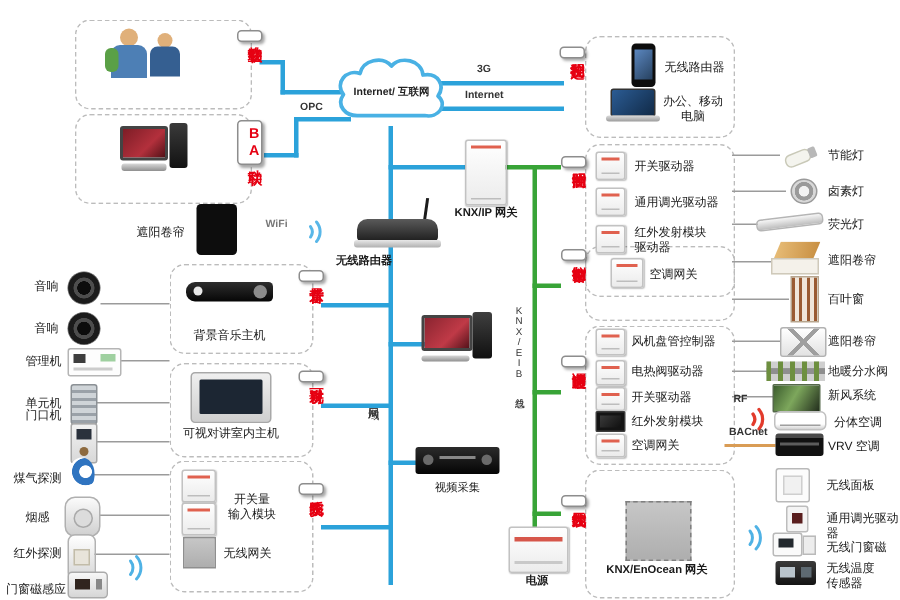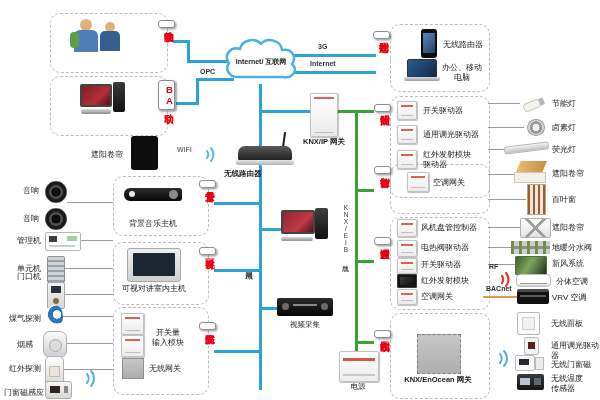--- a/index.html
+++ b/index.html
@@ -158,21 +158,21 @@
     <span style="position:absolute;left:5px;top:5px;width:7px;height:7px;border-radius:50%;background:#6a6a6a"></span>
     <span style="position:absolute;right:5px;top:5px;width:7px;height:7px;border-radius:50%;background:#6a6a6a"></span>
     <span style="position:absolute;left:16px;top:6px;width:24px;height:2px;background:#888"></span>
   </div>
   <div class="t tc" style="left:285px;top:320px;width:40px;font-weight:normal;font-size:7.5px">视频采集</div>
 
   <div class="ic" style="left:339px;top:351px;width:38px;height:29px;background:linear-gradient(#ffffff,#ececec);border:1px solid #c2c2c2;border-radius:2px;box-shadow:.5px .5px 1px rgba(0,0,0,.25)">
     <span style="position:absolute;left:3px;right:3px;top:6px;height:3px;background:#d6564a"></span>
     <span style="position:absolute;left:3px;right:3px;bottom:5px;height:2px;background:#c9c9c9"></span>
   </div>
-  <div class="t tc" style="left:343px;top:382px;width:30px;font-weight:normal;font-size:7.5px">电源</div>
+  <div class="t tc" style="left:343px;top:382px;width:30px;font-weight:bold;font-size:7.5px">电源</div>
 
   <div class="spk" style="left:45px;top:181px;width:22px;height:22px"></div>
   <div class="spk" style="left:45px;top:208px;width:22px;height:22px"></div>
   <div class="t" style="left:23px;top:186px">音响</div>
   <div class="t" style="left:23px;top:214px">音响</div>
   <div class="ic" style="left:124px;top:188px;width:58px;height:13px;background:linear-gradient(#2e2e2e,#060606);border-radius:6px 3px 3px 6px">
     <span style="position:absolute;left:5px;top:3px;width:6px;height:6px;border-radius:50%;background:#e9e9e9"></span>
     <span style="position:absolute;right:4px;top:2px;width:9px;height:9px;border-radius:50%;background:#8b8b8b"></span>
   </div>
   <div class="t tc" style="left:123px;top:219px;width:60px">背景音乐主机</div>

